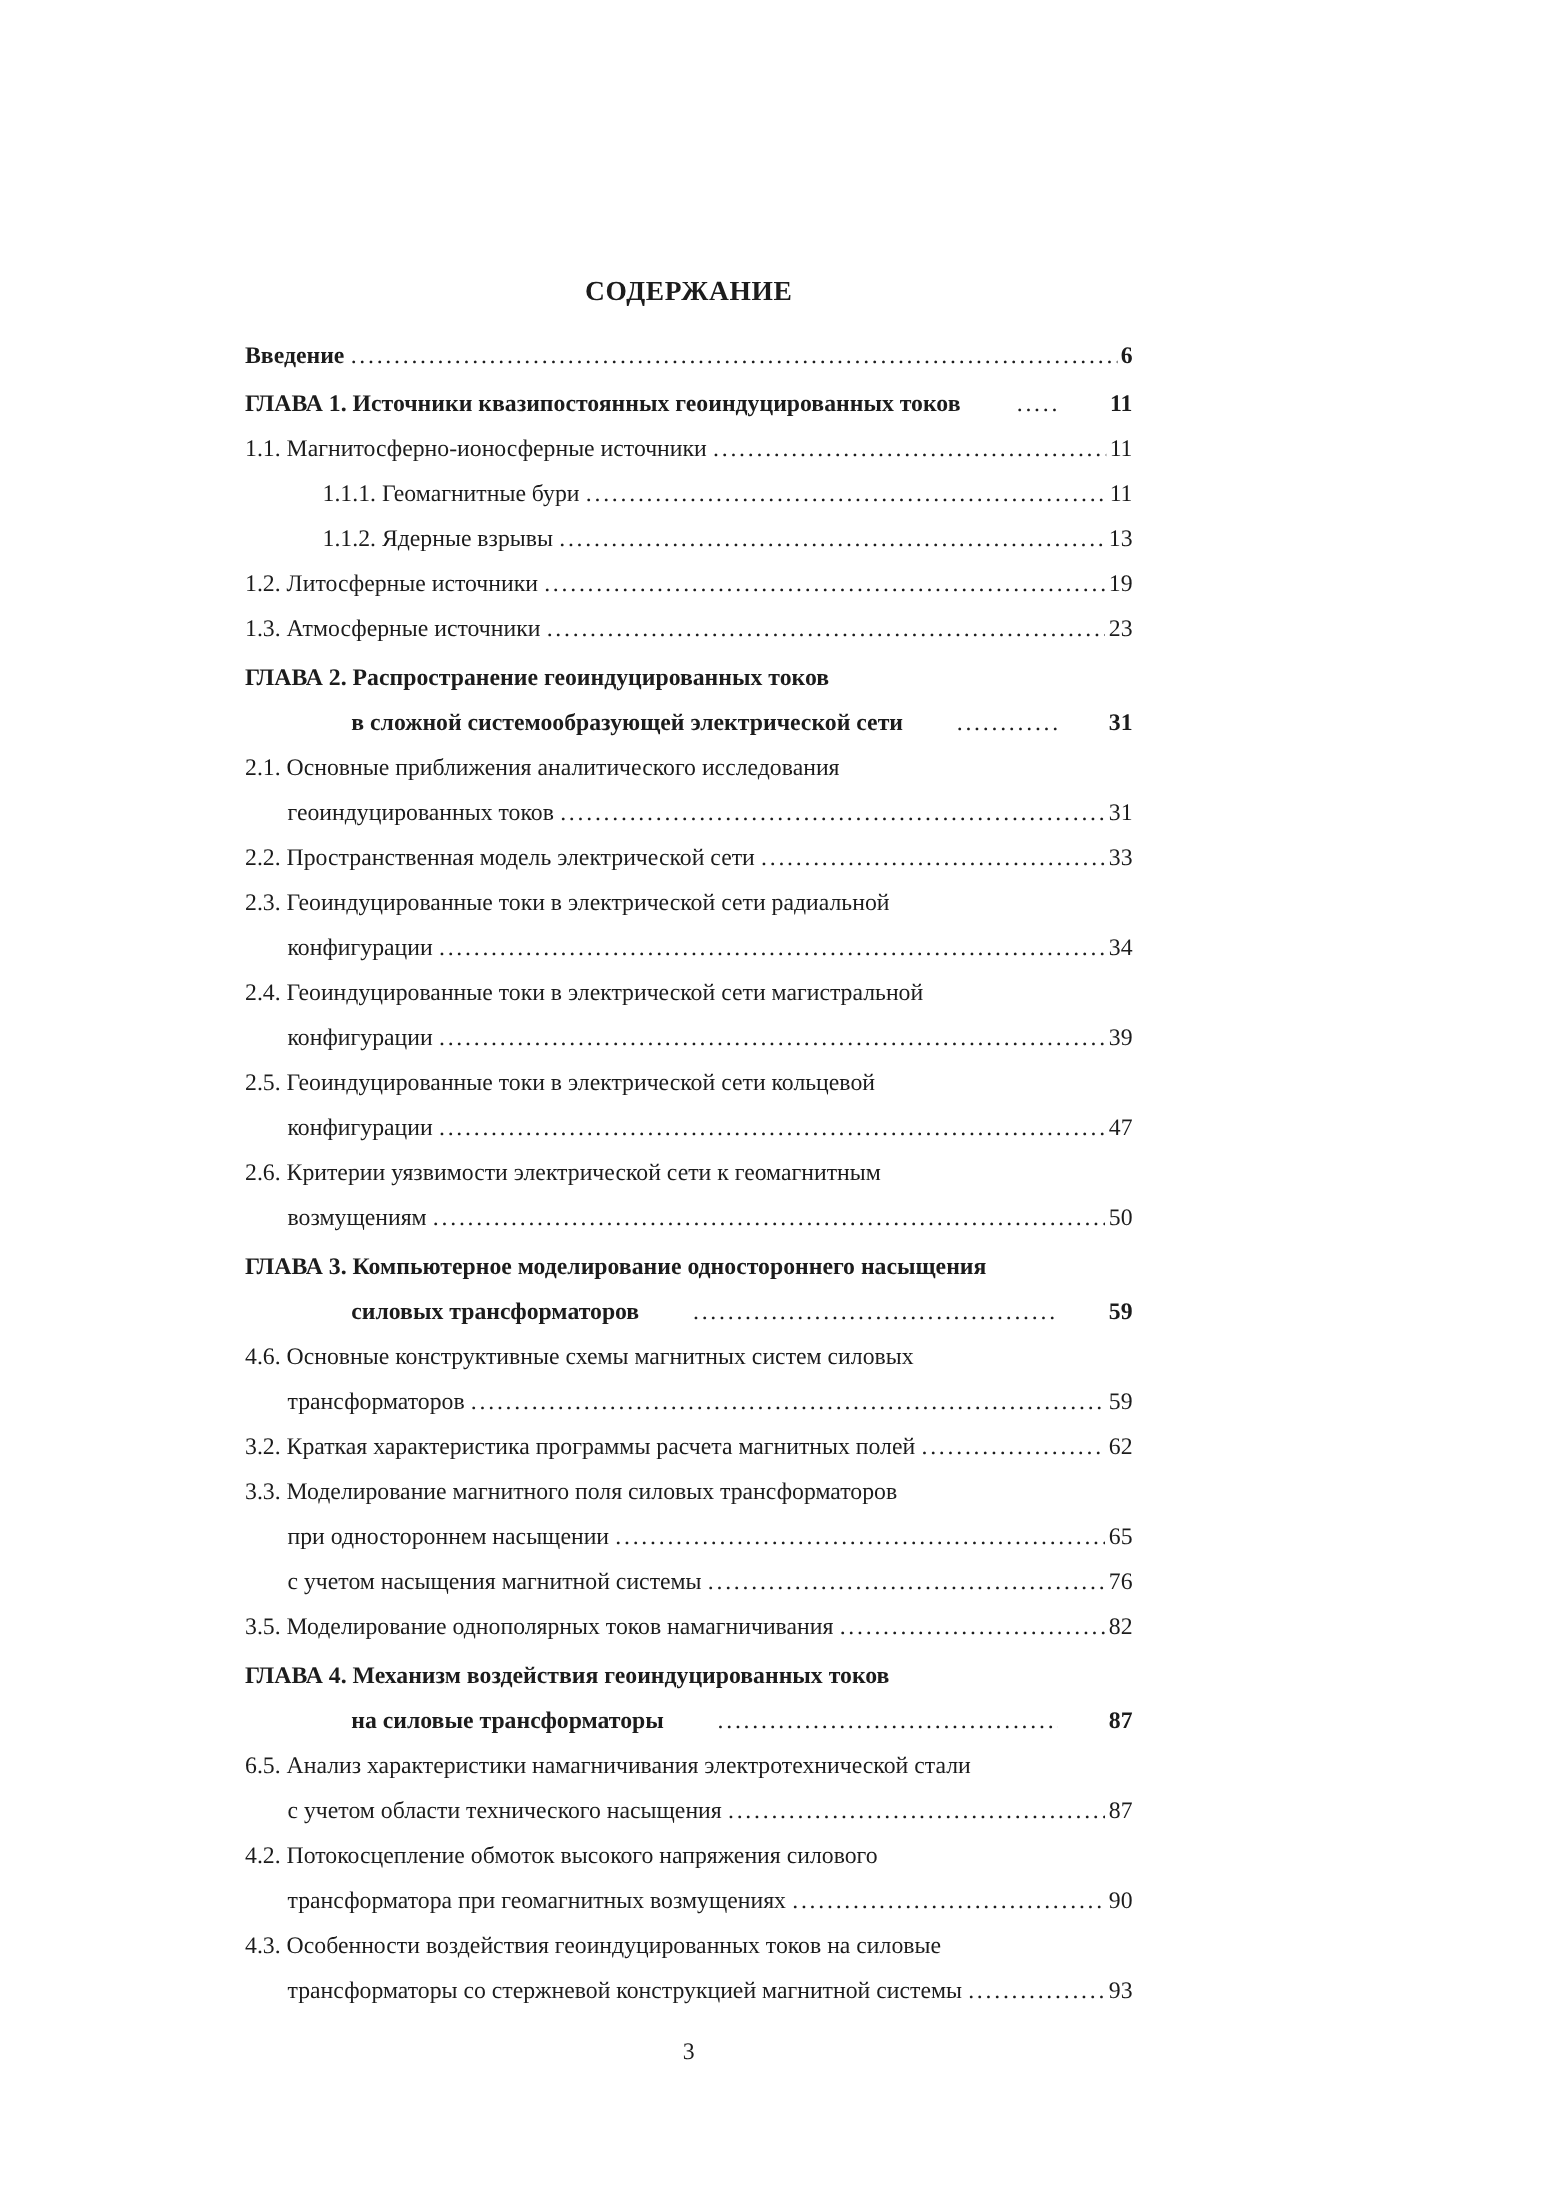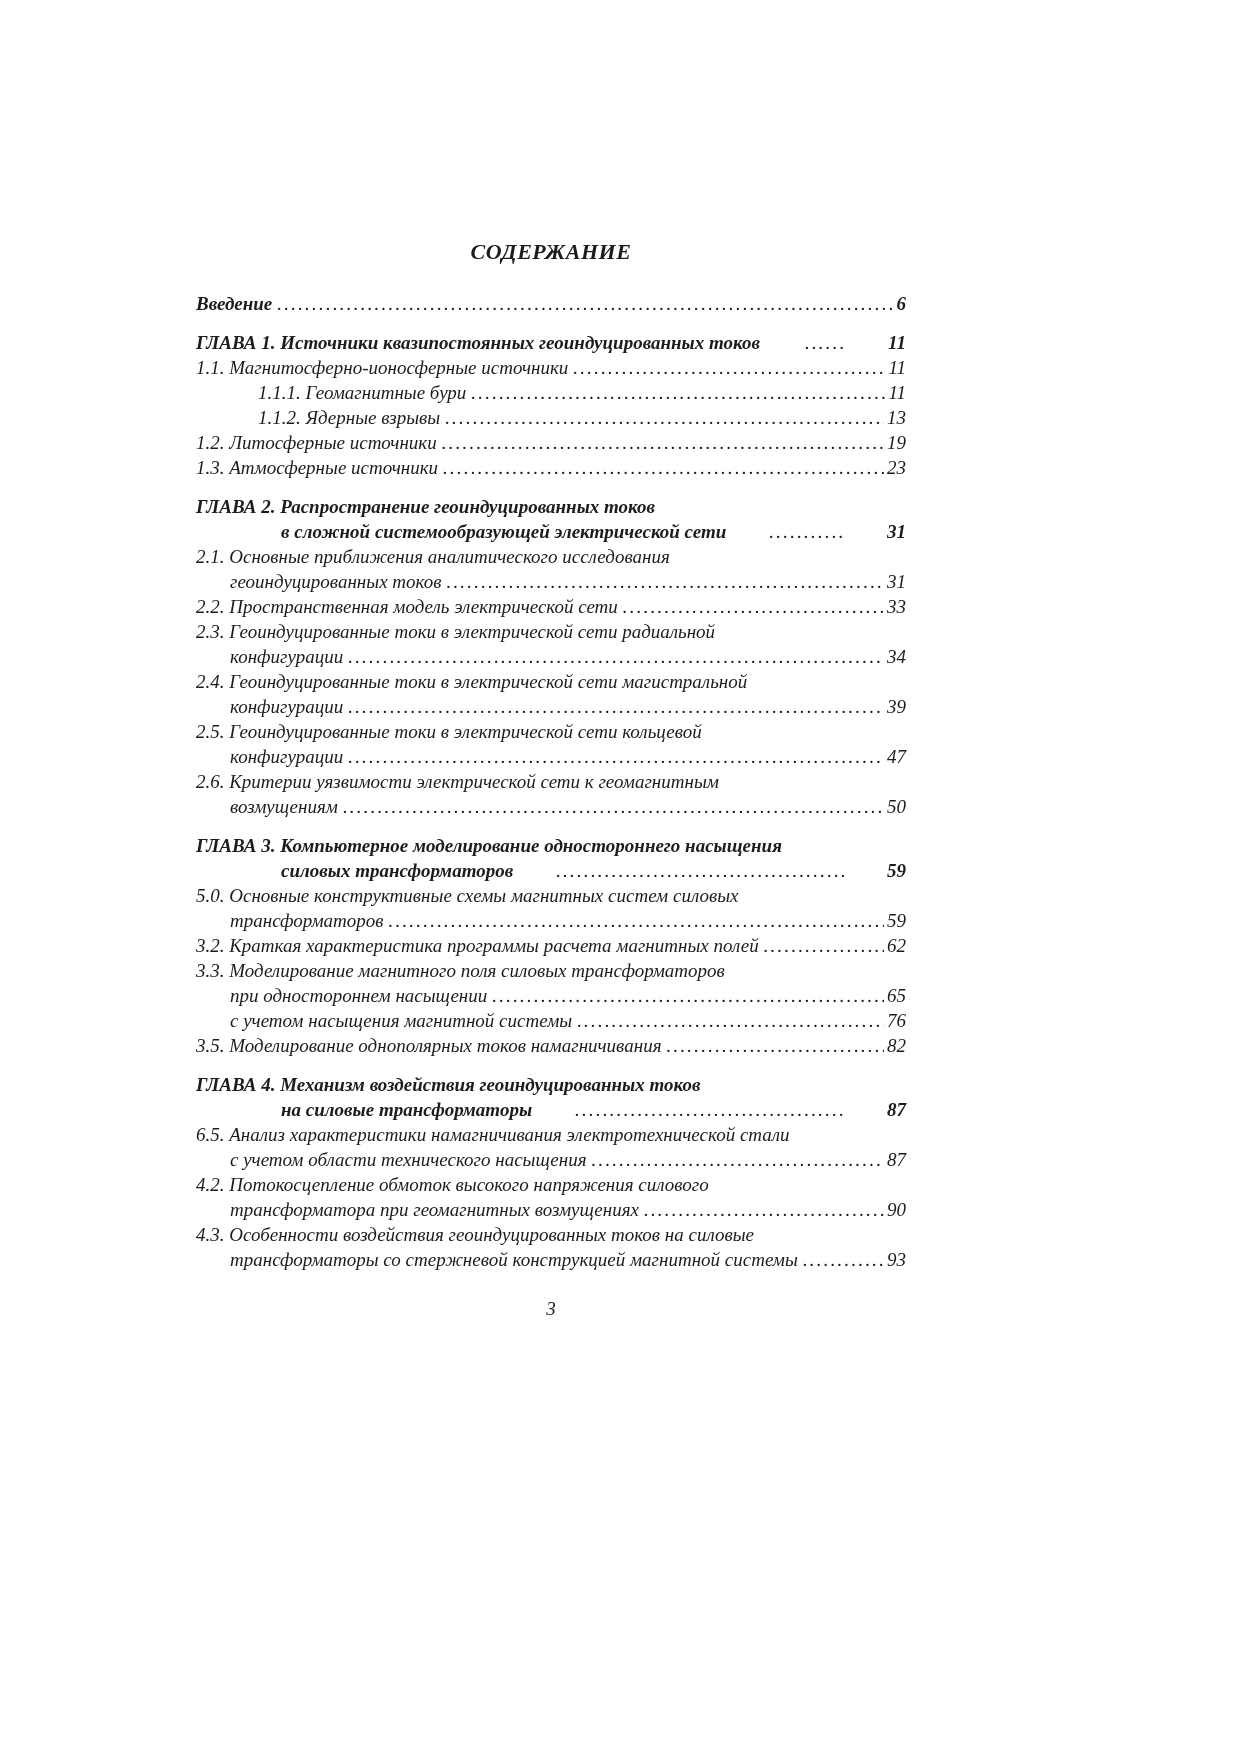--- a/index.html
+++ b/index.html
@@ -11,37 +11,37 @@
     height: 1755px;
     background: #ffffff;
     color: #1c1c1c;
     font-family: "Liberation Serif", "DejaVu Serif", serif;
     position: relative;
     overflow: hidden;
   }
   .content {
     position: absolute;
     left: 196px;
-    top: 239px;
+    top: 220px;
     width: 710px;
-    font-style: italic;
   }
   .toc-title {
     text-align: center;
     font-weight: 700;
     font-size: 22px;
     line-height: 26px;
     letter-spacing: 0.5px;
     margin-bottom: 26px;
   }
   .entries {
     font-size: 19px;
   }
   .entry {
     display: flex;
+    margin-top: 11px;
   }
   .entry > span {
     line-height: 25px;
     font-size: 19px;
   }
   .entry.gap {
     margin-top: 14px;
     gap: 40px;
   }
   .entry.indent-1 { padding-left: 34px; }
@@ -172,21 +172,21 @@
       </div>
       <div class="entry indent-0 bold gap">
         <span class="text">ГЛАВА 3. Компьютерное моделирование одностороннего насыщения</span>
       </div>
       <div class="entry indent-3 bold">
         <span class="text">силовых трансформаторов</span>
         <span class="leader"></span>
         <span class="pagenum">59</span>
       </div>
       <div class="entry indent-0">
-        <span class="text">5.0. Основные конструктивные схемы магнитных систем силовых</span>
+        <span class="text">4.6. Основные конструктивные схемы магнитных систем силовых</span>
       </div>
       <div class="entry indent-1">
         <span class="text">трансформаторов</span>
         <span class="leader"></span>
         <span class="pagenum">59</span>
       </div>
       <div class="entry indent-0">
         <span class="text">3.2. Краткая характеристика программы расчета магнитных полей</span>
         <span class="leader"></span>
         <span class="pagenum">62</span>

